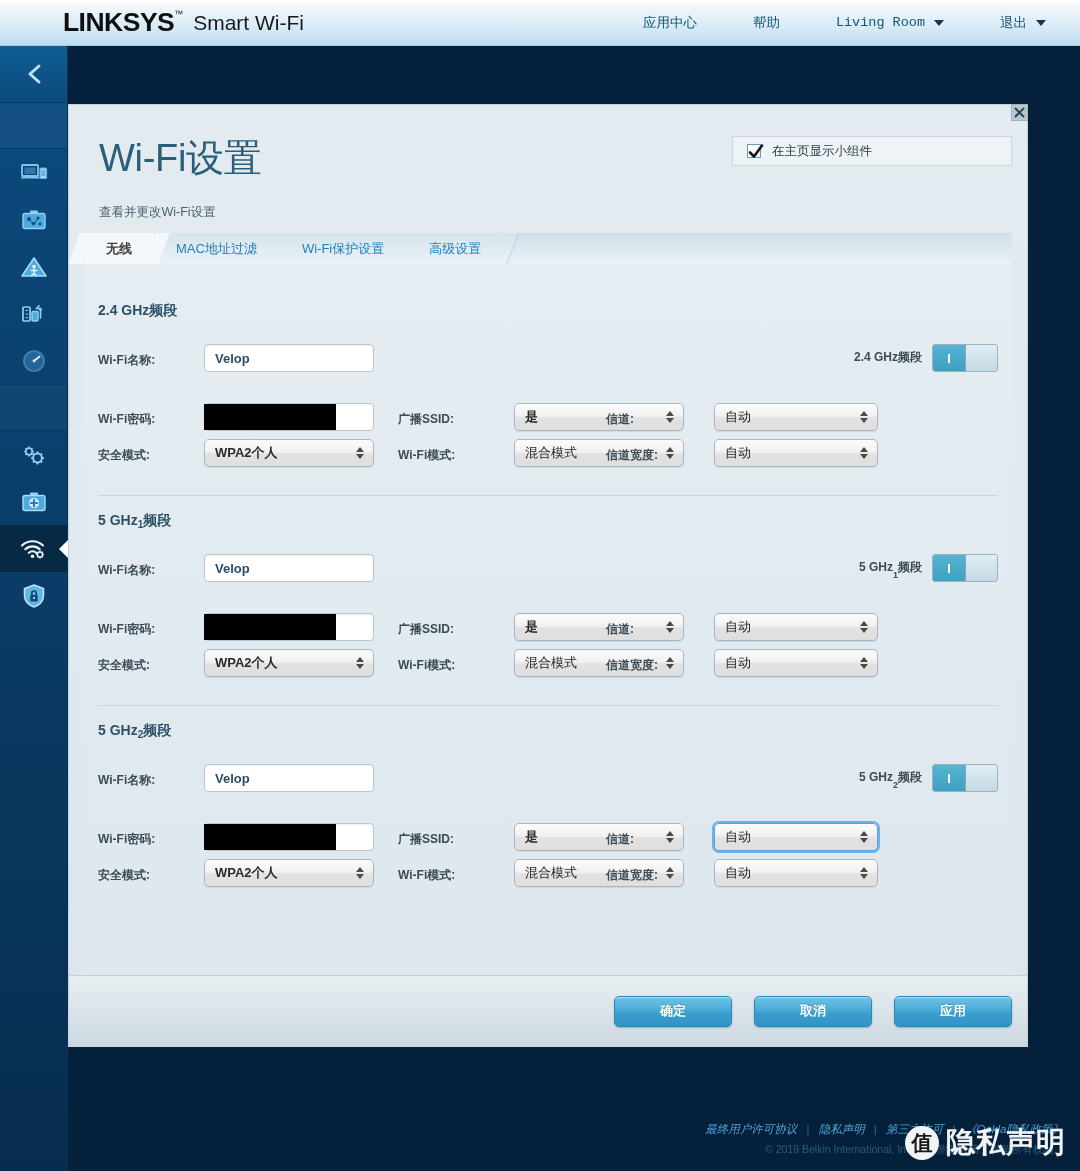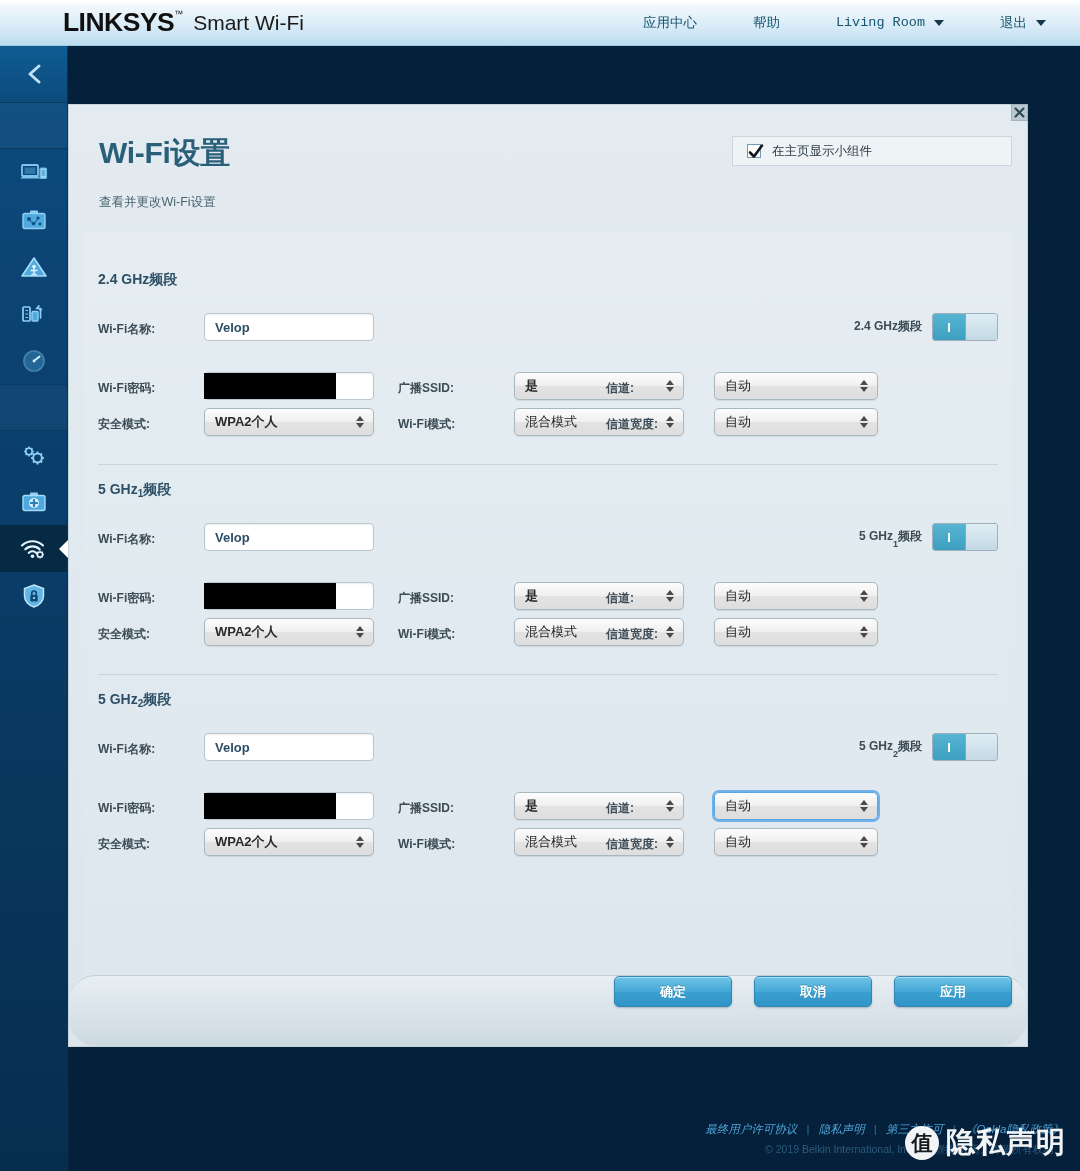--- a/index.html
+++ b/index.html
@@ -68,21 +68,21 @@
   .sb-item svg { display: block; }
 
   
   .panel {
     position: absolute; left: 68px; top: 104px; width: 960px; height: 943px;
     background: linear-gradient(to bottom,#e3ebf0 0%, #e0e9ef 55%, #dbe5eb 100%);
     border: 1px solid #c5d3dc;
   }
   .panel-head { position: relative; height: 128px; padding: 28px 30px 0 30px; }
   .panel-title {
-    font-size: 30px; color: #2a5f7a; font-weight: 700; margin: 0;
+    font-size: 38px; color: #2a5f7a; font-weight: 400; margin: 0;
     letter-spacing: -0.3px;
   }
   .panel-sub { font-size: 12.5px; color: #4a6270; margin-top: 20px; }
 
   .close-btn {
     position: absolute; right: -1px; top: -1px;
     width: 17px; height: 17px; background: #b9c7d1;
     display: flex; align-items: center; justify-content: center;
     cursor: pointer; border: 1px solid #a2b2bd;
   }
@@ -211,23 +211,22 @@
     width: 33px; height: 100%;
     background: linear-gradient(to bottom,#dfeef5,#c3d9e4);
     border-left: 1px solid #8fa5b1;
   }
 
   
   .btnbar {
     position: absolute; left: 0; bottom: 0; width: 100%; height: 71px;
     background: linear-gradient(to bottom,#e8eff3,#ccd8e0);
     border-top: 1px solid #c3d0d8;
-    display: flex; align-items: flex-start; justify-content: flex-end;
+    display: flex; align-items: center; justify-content: flex-end;
     padding-right: 15px;
-    border-radius: 27px;
   }
   .btn {
     width: 118px; height: 31px; margin-left: 22px;
     border-radius: 5px; border: 1px solid #2f87b8;
     background: linear-gradient(to bottom,#6fc3e6 0%,#45a8d6 50%,#3ba0d0 51%,#3094c6 100%);
     color: #ffffff; font-size: 13px; font-weight: bold;
     display: flex; align-items: center; justify-content: center; cursor: pointer;
     box-shadow: 0 1px 2px rgba(0,0,0,0.22), inset 0 1px 0 rgba(255,255,255,0.45);
     text-shadow: 0 -1px 0 rgba(0,0,0,0.2);
   }
@@ -405,20 +404,34 @@
       <div class="widget-box">
         <span class="chk">
           <svg width="16" height="18" viewBox="0 0 16 18">
             <path d="M2 9.5 L6 13.5 L14 2.5" fill="none" stroke="#14151a" stroke-width="2.6" stroke-linecap="round" stroke-linejoin="round"></path>
           </svg>
         </span>
         <span class="widget-label">在主页显示小组件</span>
       </div>
     </div>
 
+    <div class="tabs">
+      <div class="tab active">
+        <span>无线</span>
+      </div>
+      <div class="tab">
+        <span>MAC地址过滤</span>
+      </div>
+      <div class="tab">
+        <span>Wi-Fi保护设置</span>
+      </div>
+      <div class="tab">
+        <span>高级设置</span>
+      </div>
+    </div>
 
     <div class="content">
 
       <div class="band">
         <div class="band-title"><span>2.4 GHz</span><sub></sub><span>频段</span></div>
 
         <div class="row" style="margin-top:22px;">
           <div class="lbl c1">Wi-Fi名称:</div>
           <div class="fld c1">
             <input class="txt" type="text" value="Velop" style="">

